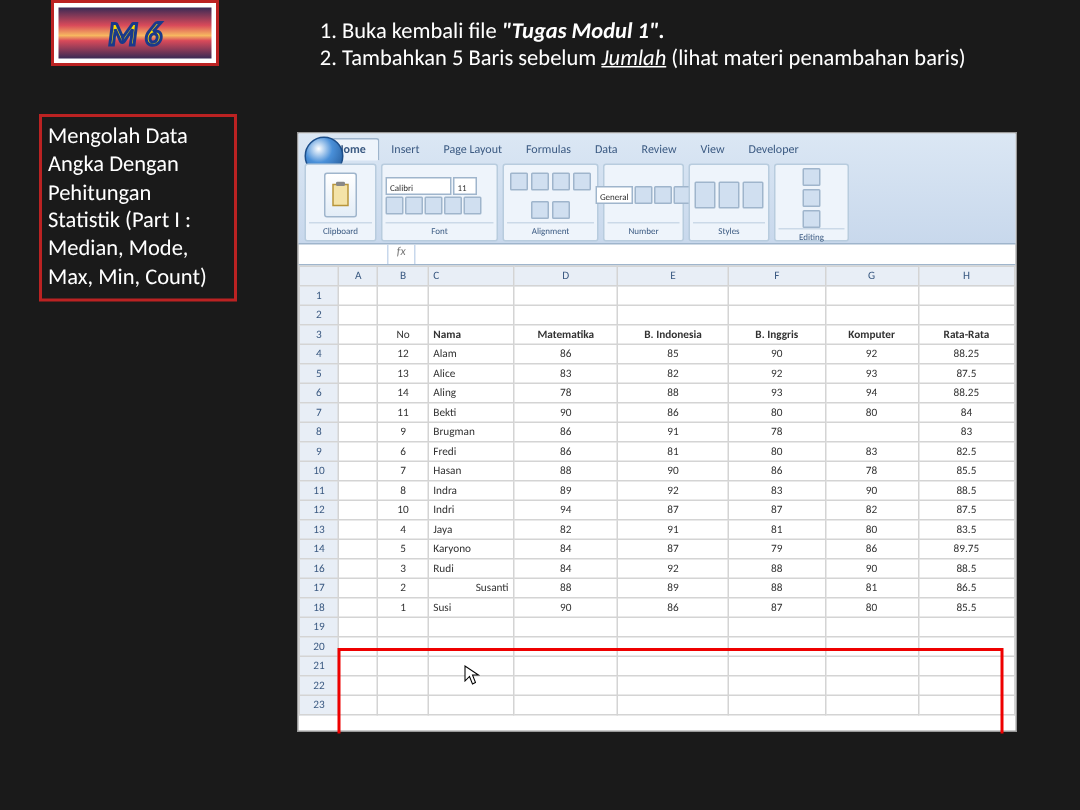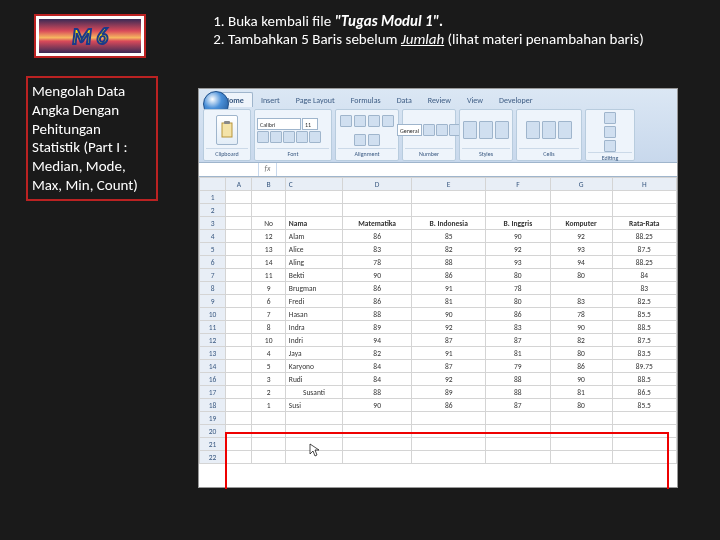--- a/index.html
+++ b/index.html
@@ -1,18 +1,18 @@
 <!DOCTYPE html>
 <html><head>
 <meta charset="utf-8">
 <style>
 *{box-sizing:border-box;margin:0;padding:0}
 body{width:720px;height:540px;background:#1a1a1a;font-family:Calibri,Arial,sans-serif;overflow:hidden}
 .slide{width:720px;height:540px;position:relative}
-.badge-wrap{position:absolute;left:34px;top:14px;width:112px;height:44px;background:#fff;border:2px solid #b22;display:flex;align-items:center;justify-content:center}
+.badge-wrap{position:absolute;left:34px;top:0;width:112px;height:44px;background:#fff;border:2px solid #b22;display:flex;align-items:center;justify-content:center}
 .badge-img{width:102px;height:34px;background:linear-gradient(180deg,#3a2a55 0%,#d94a5a 35%,#f7b860 55%,#d94a5a 65%,#3a2a55 100%);display:flex;align-items:center;justify-content:center;font-weight:bold;font-size:22px;color:#ffdf00;-webkit-text-stroke:2px #1a3a8a;font-style:italic}
 .desc-wrap{position:absolute;left:26px;top:76px;width:132px;border:2px solid #b22;padding:4px}
 .desc{color:#fff;font-size:15px;line-height:1.25}
 .instr{position:absolute;left:206px;top:12px;color:#fff;font-size:15px;width:480px}
 .instr ol{list-style:decimal;padding-left:22px}
 .instr li{margin-bottom:0}
 .em1{font-style:italic;font-weight:bold}
 .u1{text-decoration:underline;font-style:italic}
 .excel{position:absolute;left:198px;top:88px;width:480px;height:400px;background:#fff;border:1px solid #999;font-size:8px;color:#333}
 .ribbon{height:74px;background:linear-gradient(#dbe7f4,#c8d8ec);border-bottom:1px solid #9fb5cc}
@@ -142,28 +142,20 @@
           <div class="grp-label">Number</div>
         </div>
         <div class="grp g-style">
           <div class="grp-body">
               <div class="ico" style="width:14px;height:18px"></div>
               <div class="ico" style="width:14px;height:18px"></div>
               <div class="ico" style="width:14px;height:18px"></div>
             </div>
           <div class="grp-label">Styles</div>
         </div>
-        <div class="grp g-cell">
-          <div class="grp-body">
-              <div class="ico" style="width:14px;height:18px"></div>
-              <div class="ico" style="width:14px;height:18px"></div>
-              <div class="ico" style="width:14px;height:18px"></div>
-            </div>
-          <div class="grp-label">Cells</div>
-        </div>
         <div class="grp g-edit">
           <div class="grp-body" style="flex-direction:column">
               <div class="ico"></div>
               <div class="ico"></div>
               <div class="ico"></div>
             </div>
           <div class="grp-label">Editing</div>
         </div>
       </div>
     </div>
@@ -347,21 +339,21 @@
               <td class="c-d">84</td>
               <td class="c-e">92</td>
               <td class="c-f">88</td>
               <td class="c-g">90</td>
               <td class="c-h">88.5</td>
             </tr>
             <tr>
               <th class="rowhdr">17</th>
               <td class="c-a"></td>
               <td class="c-b">2</td>
-              <td class="c-c" style="text-align: center; margin-top: 17px;">Susanti</td>
+              <td class="c-c" style="text-align: right; margin-top: 17px;">Susanti</td>
               <td class="c-d">88</td>
               <td class="c-e">89</td>
               <td class="c-f">88</td>
               <td class="c-g">81</td>
               <td class="c-h">86.5</td>
             </tr>
             <tr>
               <th class="rowhdr">18</th>
               <td class="c-a"></td>
               <td class="c-b">1</td>
@@ -409,20 +401,31 @@
               <th class="rowhdr">22</th>
               <td class="c-a"></td>
               <td class="c-b"></td>
               <td class="c-c"></td>
               <td class="c-d"></td>
               <td class="c-e"></td>
               <td class="c-f"></td>
               <td class="c-g"></td>
               <td class="c-h"></td>
             </tr>
+            <tr>
+              <th class="rowhdr">23</th>
+              <td class="c-a"></td>
+              <td class="c-b"></td>
+              <td class="c-c"></td>
+              <td class="c-d"></td>
+              <td class="c-e"></td>
+              <td class="c-f"></td>
+              <td class="c-g"></td>
+              <td class="c-h"></td>
+            </tr>
           </tbody>
         </table>
       <div class="redbox rb1"></div>
 
       <div class="cursor"><svg viewBox="0 0 14 14">
             <path d="M1 1 L1 11 L4 8 L6 13 L8 12 L6 7 L10 7 Z" fill="#fff" stroke="#000" stroke-width="0.7"></path>
           </svg></div>
     </div>
   </div>
 

